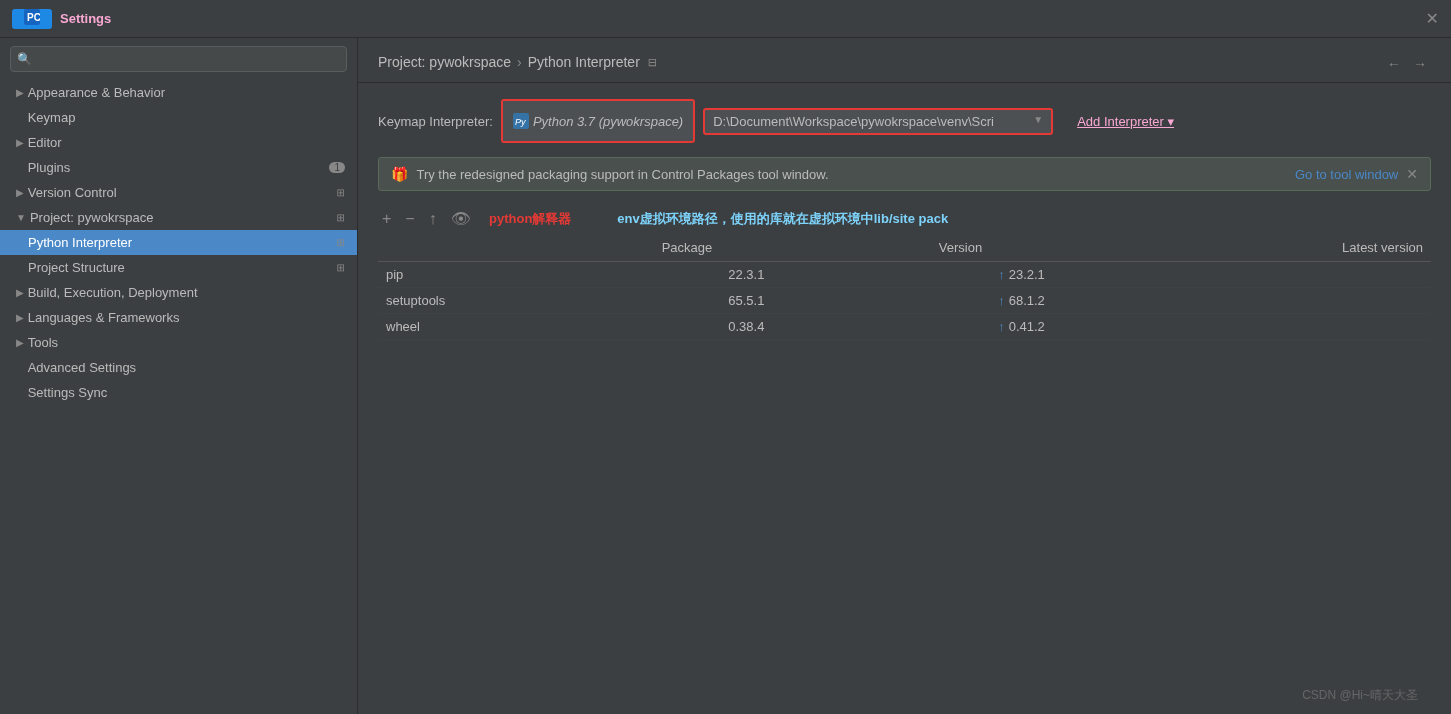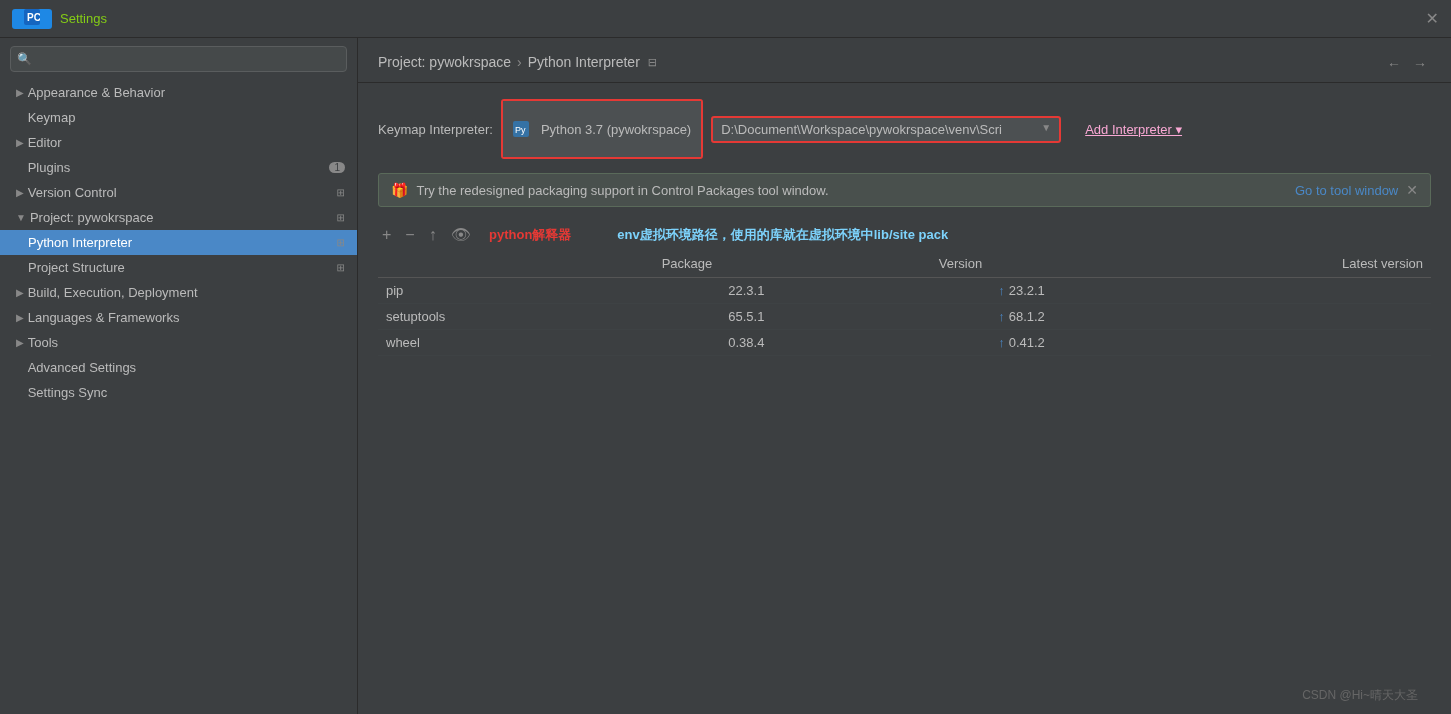--- a/index.html
+++ b/index.html
@@ -35,22 +35,23 @@
       width: 40px;
       height: 20px;
       margin-right: 8px;
       background: #1e88e5;
       border-radius: 3px;
       display: flex; align-items: flex-start; justify-content: center;
       font-size: 11px; font-weight: bold; color: white;
     }
 
     .title-bar-text {
-      color: #84cc16;
-      font-size: 13px;
+      color: #f9a8d4;
+      font-size: 13px;
+      font-weight: bold;
     }
 
     .title-bar-close {
       margin-left: auto;
       cursor: pointer;
       color: #888;
       font-size: 16px;
     }
 
     .main-layout {
@@ -212,27 +213,28 @@
       display: flex;
       align-items: center;
       border: 2px solid #e53935;
       border-radius: 3px;
       overflow: hidden;
     }
 
     .interpreter-name-btn {
       background: #4c5052;
       border: none;
-      padding: 20px 10px;
-      color: #bbb;
-      font-size: 13px;
-      cursor: pointer;
-      display: flex;
-      align-items: center;
-      gap: 12px;
+      padding: 12px 10px;
+      color: #bbb;
+      font-size: 13px;
+      cursor: pointer;
+      display: flex;
+      align-items: center;
+      gap: 4px;
+      font-style: italic;
     }
 
     .python-icon {
       width: 16px;
       height: 16px;
     }
 
     .interpreter-path-box {
       display: flex;
       align-items: flex-start;

